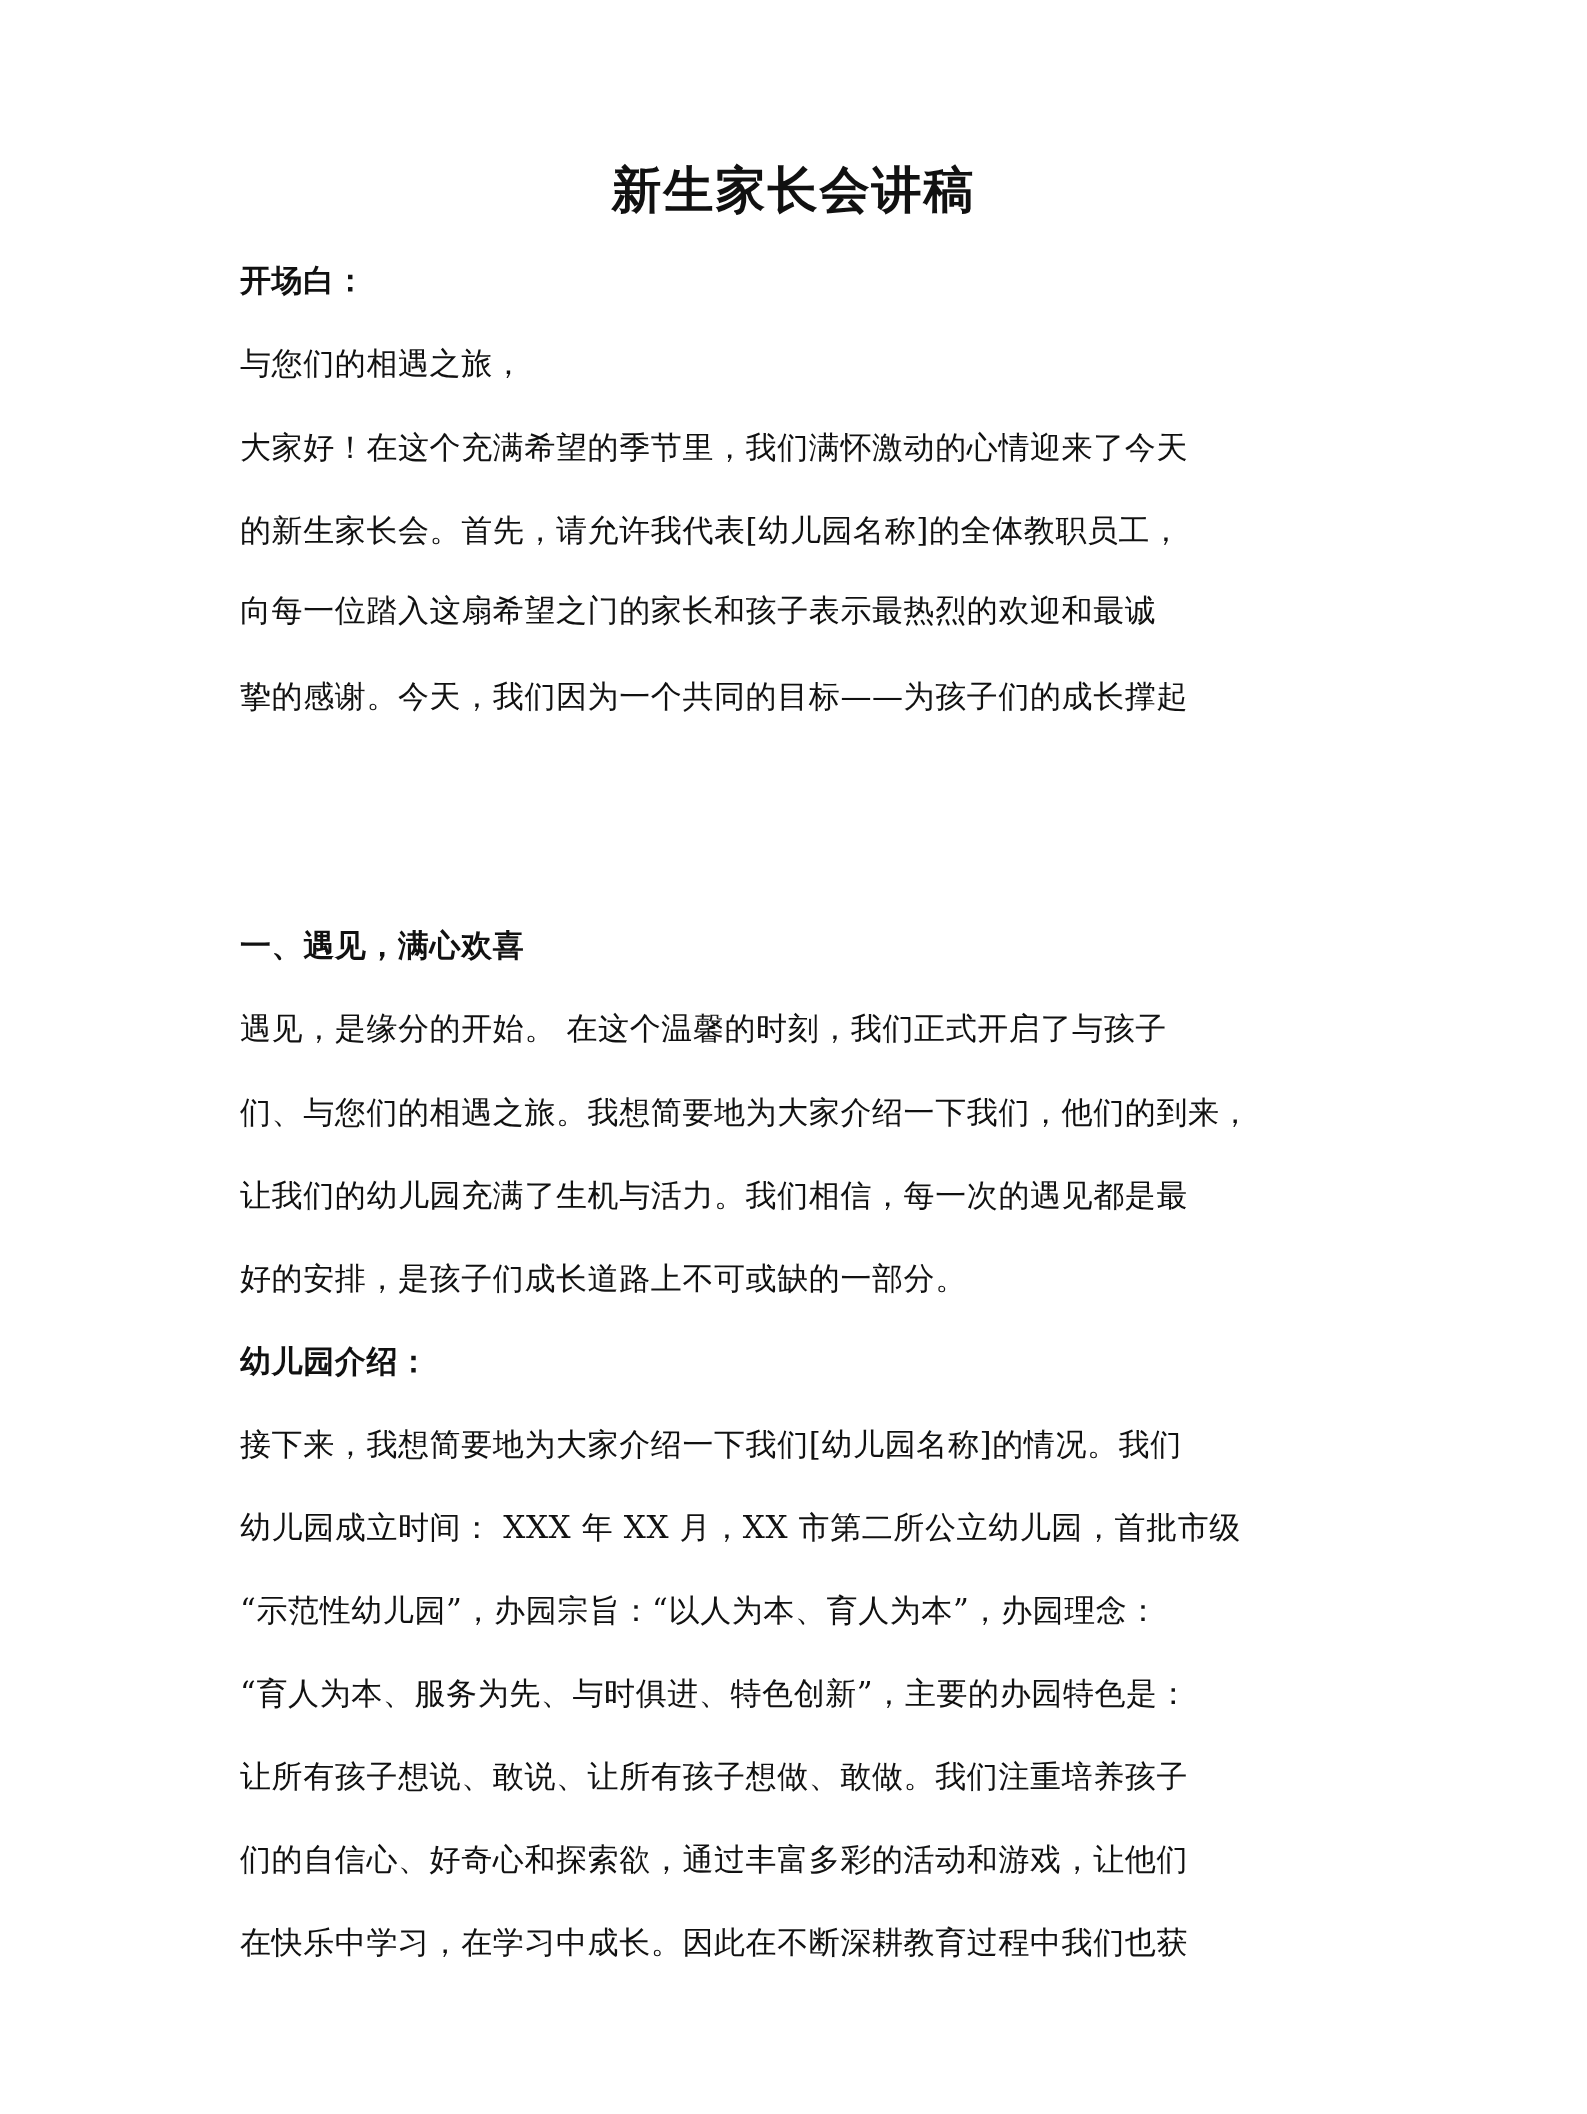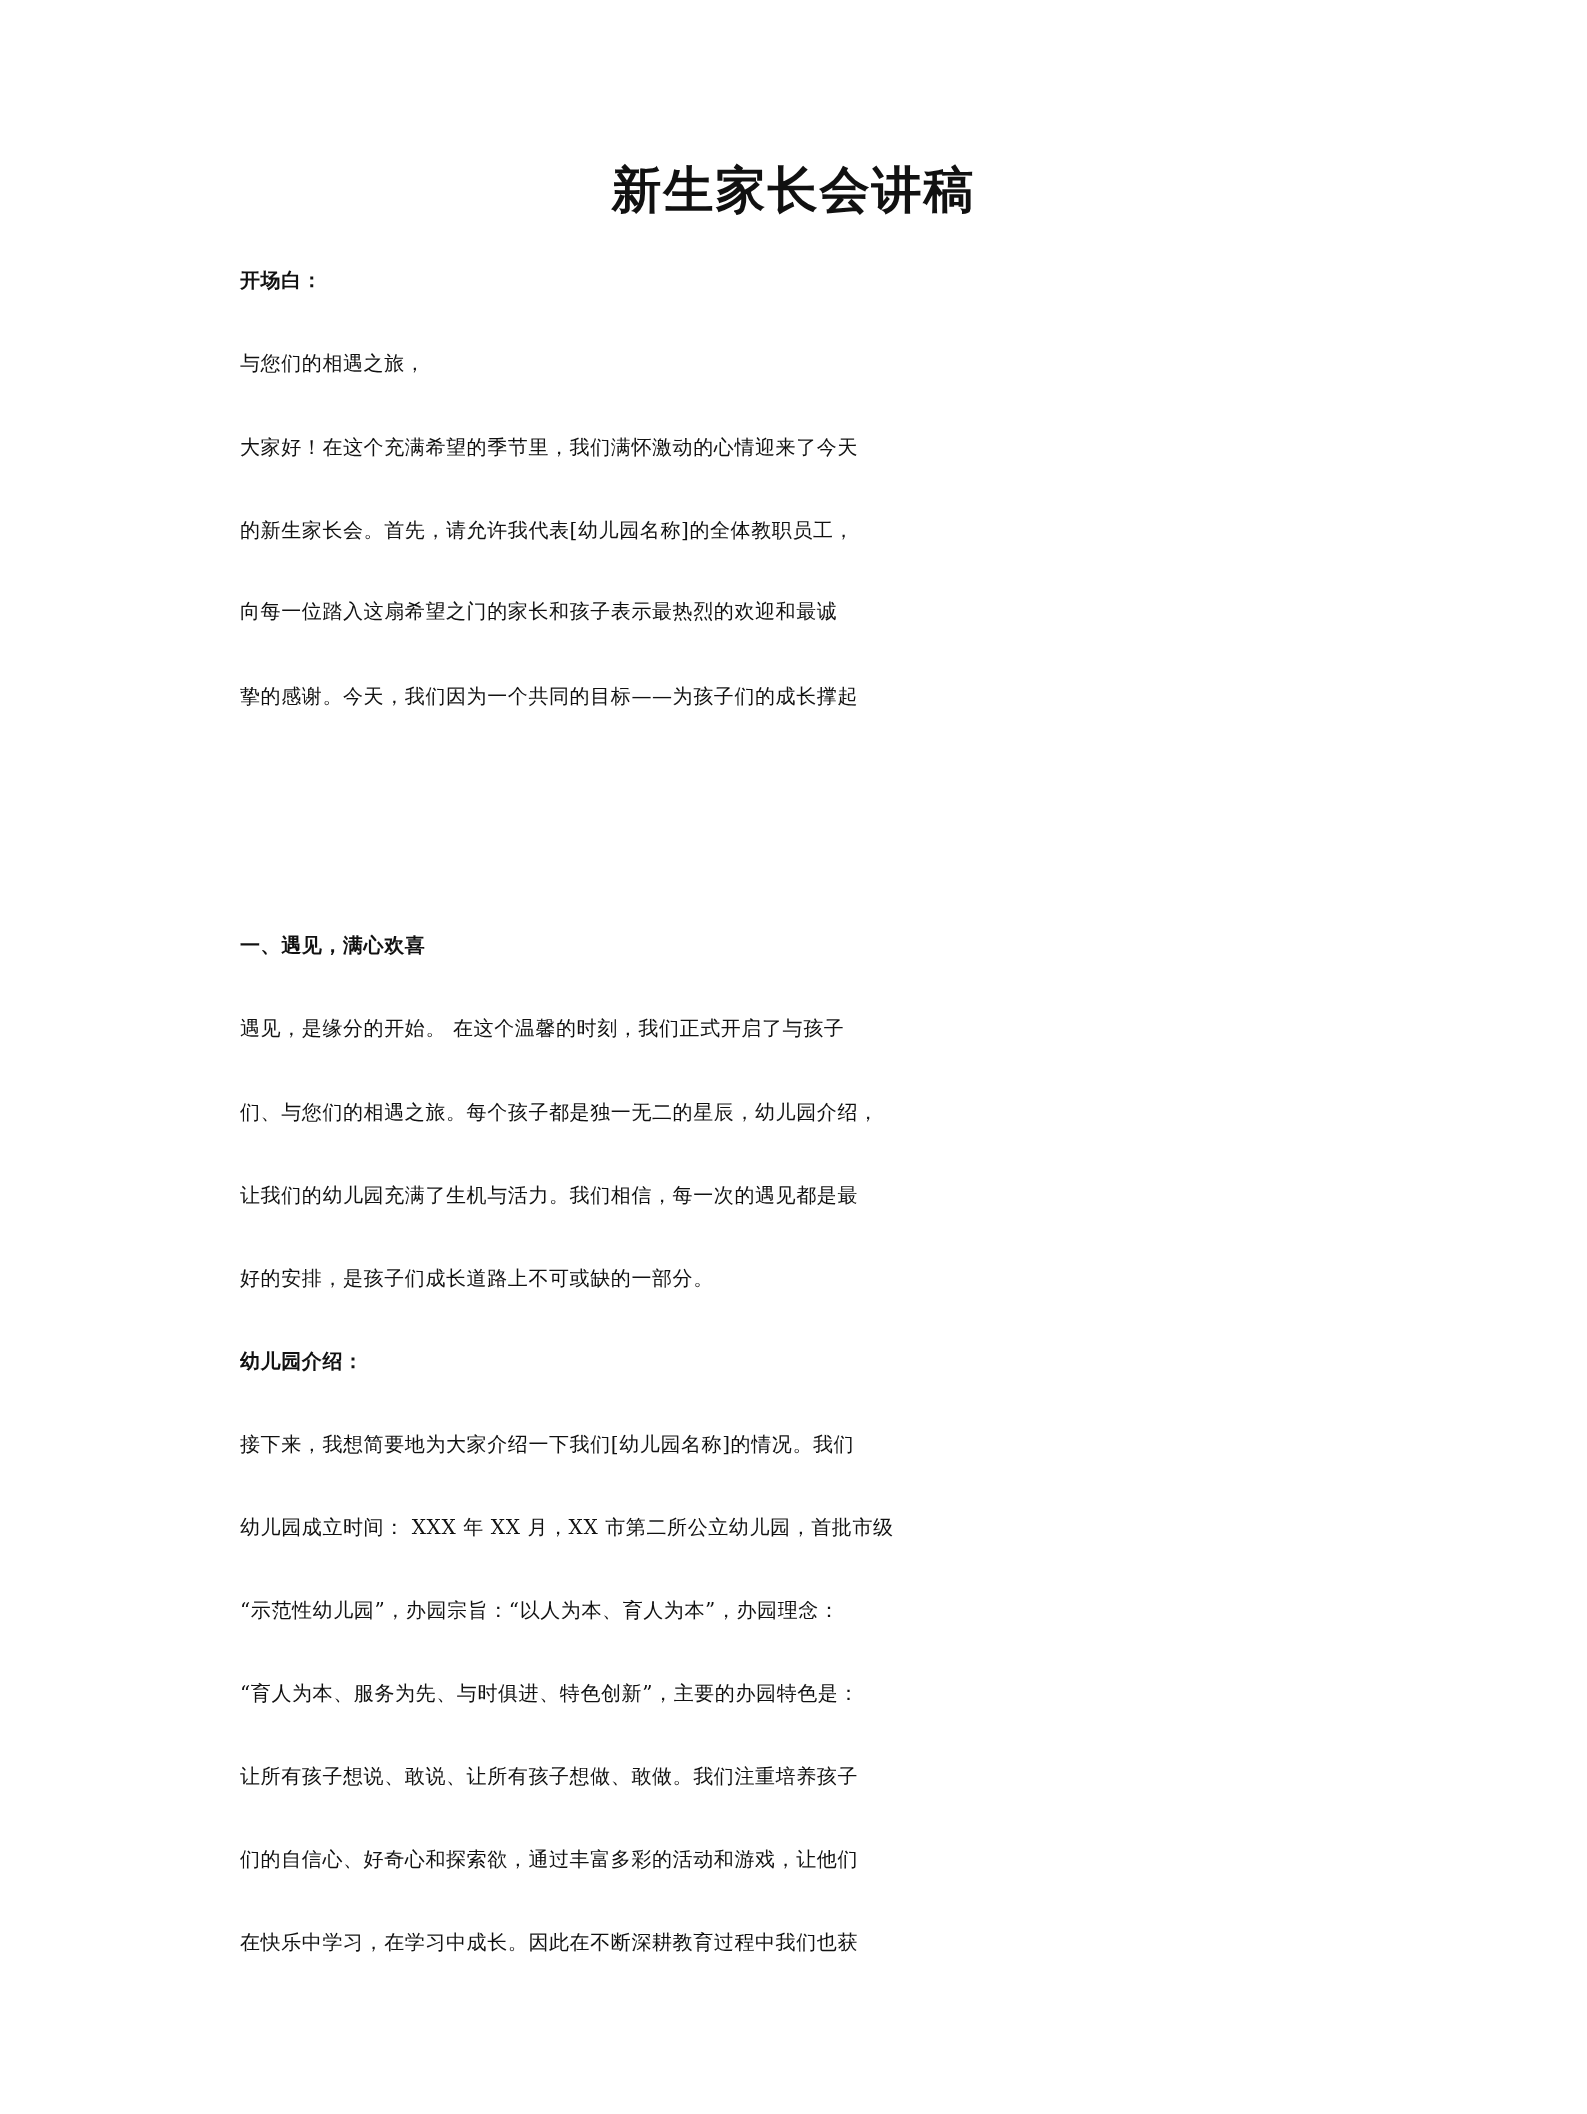--- a/index.html
+++ b/index.html
@@ -30,21 +30,21 @@
     text-align: center;
     font-size: 50px;
     font-weight: bold;
     letter-spacing: 2px;
     line-height: 100px;
   }
   .line {
     position: absolute;
     left: 240px;
     width: 1100px;
-    font-size: 20px;
+    font-size: 31px;
     line-height: 50px;
     white-space: nowrap;
     letter-spacing: 0.6px;
   }
   .heading {
     font-weight: bold;
   }
 </style>
 </head>
 <body>
@@ -54,21 +54,21 @@
 
   <div class="line heading" style="top:255px;">开场白：</div>
   <div class="line" style="top:338px;">与您们的相遇之旅，</div>
   <div class="line" style="top:422px;">大家好！在这个充满希望的季节里，我们满怀激动的心情迎来了今天</div>
   <div class="line" style="top:505px;">的新生家长会。首先，请允许我代表[幼儿园名称]的全体教职员工，</div>
   <div class="line" style="top:588px;font-family:Liberation Mono, monospace;">向每一位踏入这扇希望之门的家长和孩子表示最热烈的欢迎和最诚</div>
   <div class="line" style="top:671px;">挚的感谢。今天，我们因为一个共同的目标——为孩子们的成长撑起</div>
 
   <div class="line heading" style="top:920px;">一、遇见，满心欢喜</div>
   <div class="line" style="top:1003px;">遇见，是缘分的开始。 在这个温馨的时刻，我们正式开启了与孩子</div>
-  <div class="line" style="top:1087px;">们、与您们的相遇之旅。每个孩子都是独一无二的星辰，幼儿园介绍，</div>
+  <div class="line" style="top:1087px;">们、与您们的相遇之旅。我想简要地为大家介绍一下我们，他们的到来，</div>
   <div class="line" style="top:1170px;">让我们的幼儿园充满了生机与活力。我们相信，每一次的遇见都是最</div>
   <div class="line heading" style="top:1336px;">幼儿园介绍：</div>
 
   <div class="line" style="top:1253px;">好的安排，是孩子们成长道路上不可或缺的一部分。</div>
   <div class="line" style="top:1419px;">接下来，我想简要地为大家介绍一下我们[幼儿园名称]的情况。我们</div>
   <div class="line" style="top:1502px;">幼儿园成立时间： XXX 年 XX 月，XX 市第二所公立幼儿园，首批市级</div>
   <div class="line" style="top:1585px;">“示范性幼儿园”，办园宗旨：“以人为本、育人为本”，办园理念：</div>
   <div class="line" style="top:1668px;">“育人为本、服务为先、与时俱进、特色创新”，主要的办园特色是：</div>
   <div class="line" style="top:1751px;">让所有孩子想说、敢说、让所有孩子想做、敢做。我们注重培养孩子</div>
   <div class="line" style="top:1834px;">们的自信心、好奇心和探索欲，通过丰富多彩的活动和游戏，让他们</div>

